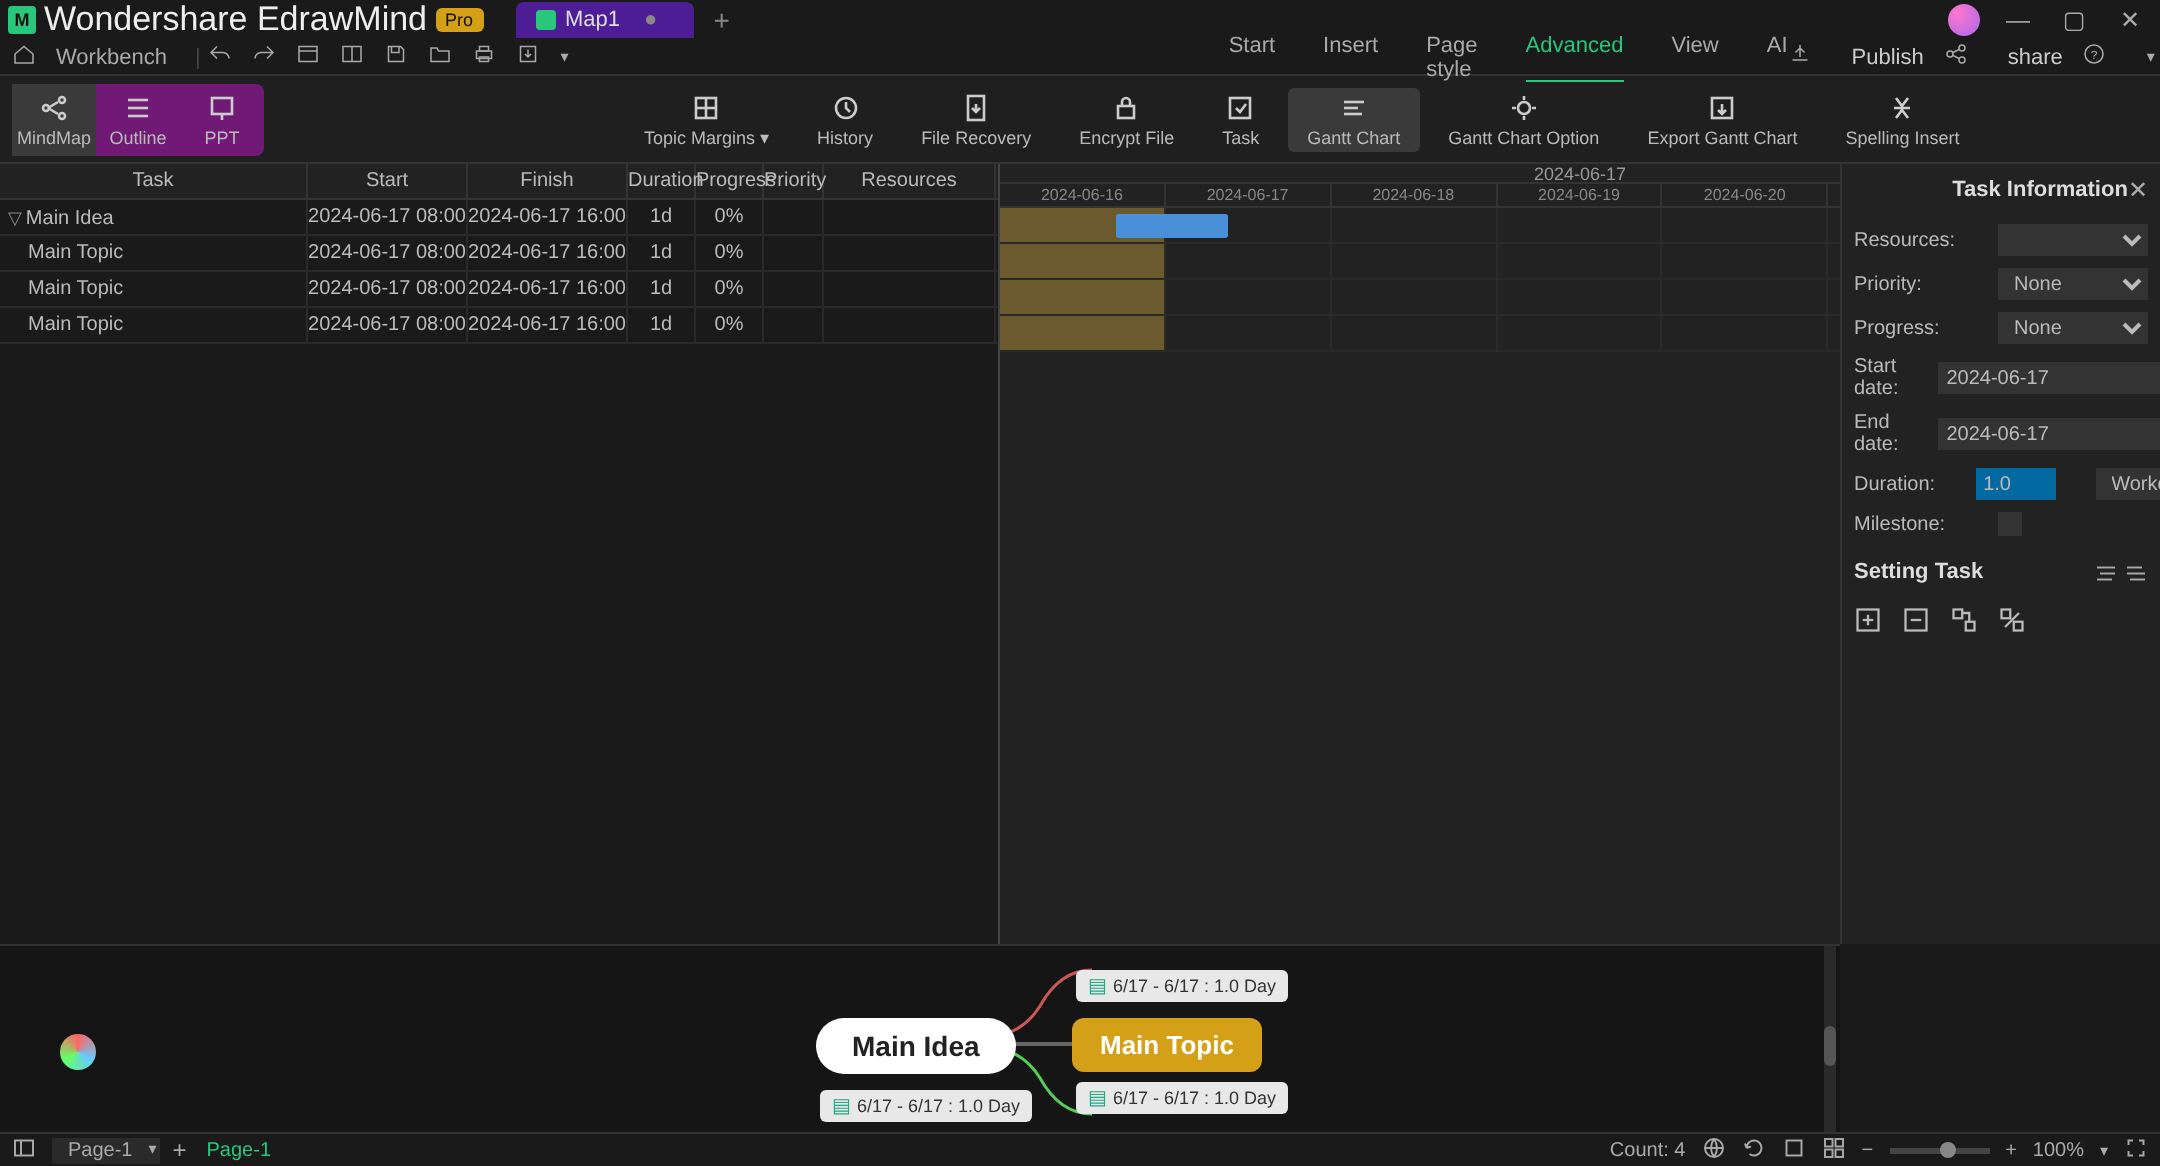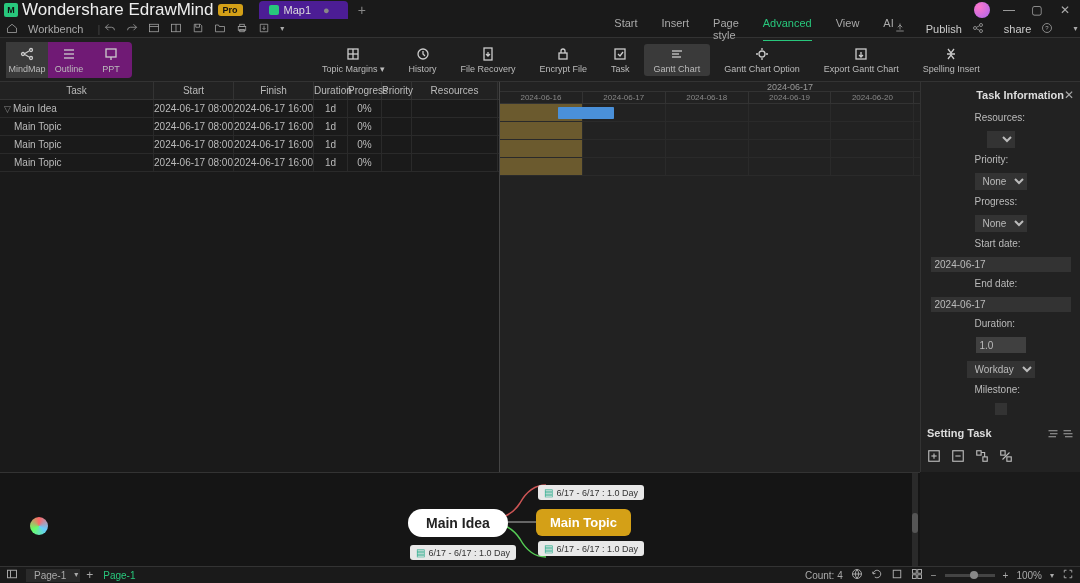--- a/index.html
+++ b/index.html
@@ -1,20 +1,20 @@
 <!DOCTYPE html>
 <html><head>
 <meta charset="utf-8">
 <style>
 * { margin:0; padding:0; box-sizing:border-box; font-family:"Segoe UI",Arial,sans-serif; }
 body { background:#1a1a1a; color:#ccc; width:1080px; height:583px; overflow:hidden; position:relative; font-size:11px; }
 .titlebar { height:20px; background:#1a1a1a; display:flex; align-items:center; }
 .app-logo { width:14px; height:14px; background:#28c77c; border-radius:2px; margin:0 4px; display:flex; align-items:center; justify-content:center; font-size:9px; color:#111; font-weight:bold; }
 .app-name { color:#eee; font-size:17px; margin-right:4px; }
-.pro-badge { background:#d4a017; color:#111; font-size:9px; padding:1px 5px; border-radius:3px; font-weight:bold; margin-right:10px;text-align:center; }
+.pro-badge { background:#d4a017; color:#111; font-size:9px; padding:1px 5px; border-radius:3px; font-weight:normal; margin-right:10px;text-align:center; }
 .tab { display:flex; align-items:center; background:#4c1d95; padding:3px 10px; border-radius:4px 4px 0 0; margin-left:6px; }
 .tab-icon { width:10px; height:10px; background:#28c77c; border-radius:2px; margin-right:5px; }
 .tab-title { color:#ddd; font-size:11px; margin-right:12px; }
 .tab-mod { color:#888; margin-right:8px; }
 .tab-add { color:#888; margin-left:10px; font-size:14px; cursor:pointer; }
 .title-right { margin-left:auto; display:flex; align-items:center; gap:10px; padding-right:6px; }
 .avatar { width:16px; height:16px; border-radius:50%; background:radial-gradient(circle at 30% 30%,#f7c,#a6e); }
 .win-btn { color:#aaa; font-size:12px; width:18px; text-align:center; cursor:pointer; }
 .toolbar1 { height:18px; background:#1a1a1a; display:flex; align-items:center; padding:0 6px; border-bottom:1px solid #333; }
 .tbtn { color:#aaa; font-size:11px; margin-right:10px; cursor:pointer; }
@@ -50,24 +50,24 @@
 .g-body { position:relative; }
 .g-row { height:18px; border-bottom:1px solid #2a2a2a; display:flex; }
 .g-cell { flex:1; border-right:1px solid #2a2a2a; position:relative; }
 .weekend { background:#6b5a2e; }
 .bar { position:absolute; left:58px; top:3px; height:12px; width:56px; background:#4a90d9; border-radius:2px; }
 .collapse-h { position:absolute; right:2px; top:82px; width:14px; height:18px; background:#333; color:#aaa; text-align:center; line-height:18px; font-size:10px; cursor:pointer; border-radius:3px; }
 .sidepanel { position:absolute; right:0; top:82px; width:160px; height:390px; background:#222; border-left:1px solid #333; padding:6px; }
 .sp-head { display:flex; justify-content:flex-end; align-items:center; margin-bottom:10px; }
 .sp-title { font-size:11px; color:#ddd; font-weight:bold; }
 .sp-close { color:#aaa; cursor:pointer; font-size:12px; }
-.sp-row { display:flex; align-items:center; margin-bottom:6px; gap:8px;flex-direction:column; }
+.sp-row { display:flex; align-items:center; margin-bottom:6px; gap:20px; }
 .sp-label { width:52px; font-size:10px; color:#bbb; }
 .sp-sel { flex:1; background:#333; color:#bbb; font-size:10px; padding:2px 4px; border:none; height:16px; }
-.sp-num { width:50px; background:#404040; color:#bbb; font-size:10px; padding:2px 4px; border:none; height:16px; }
+.sp-num { width:40px; background:#0369a1; color:#bbb; font-size:10px; padding:2px 4px; border:none; height:16px; }
 .sp-check { width:12px; height:12px; background:#333; }
 .sp-sub { font-size:11px; color:#ddd; font-weight:bold; margin-top:12px; display:flex; justify-content:space-between; }
 .sp-icons { display:flex; gap:10px; margin-top:8px; }
 .sp-icons svg { width:14px; height:14px; stroke:#bbb; fill:none; stroke-width:1.3; }
 .preview { position:absolute; left:0; top:472px; width:920px; height:94px; background:#151515; border-top:1px solid #333; overflow:hidden; }
 .pv-logo { position:absolute; left:30px; top:44px; width:18px; height:18px; border-radius:50%; background:conic-gradient(#f66,#6cf,#6f6,#f66); }
 .pv-main { position:absolute; left:408px; top:36px; background:#fff; color:#222; font-weight:bold; font-size:14px; padding:6px 18px; border-radius:14px; }
 .pv-topic { position:absolute; left:536px; top:36px; background:#d4a017; color:#fff; font-weight:bold; font-size:13px; padding:6px 14px; border-radius:6px; }
 .pv-line { position:absolute; left:494px; top:48px; width:42px; height:2px; background:#666; }
 .pv-badge { position:absolute; background:#e8e8e8; color:#333; font-size:9px; padding:2px 6px; border-radius:3px; display:flex; align-items:center; gap:3px; }

